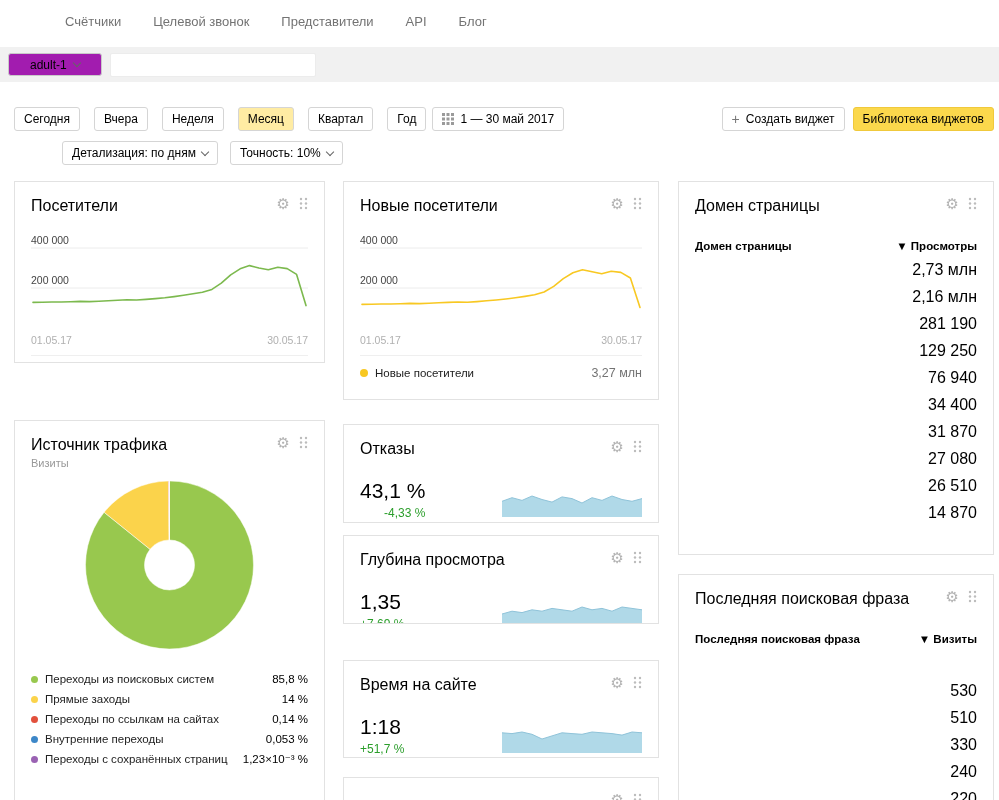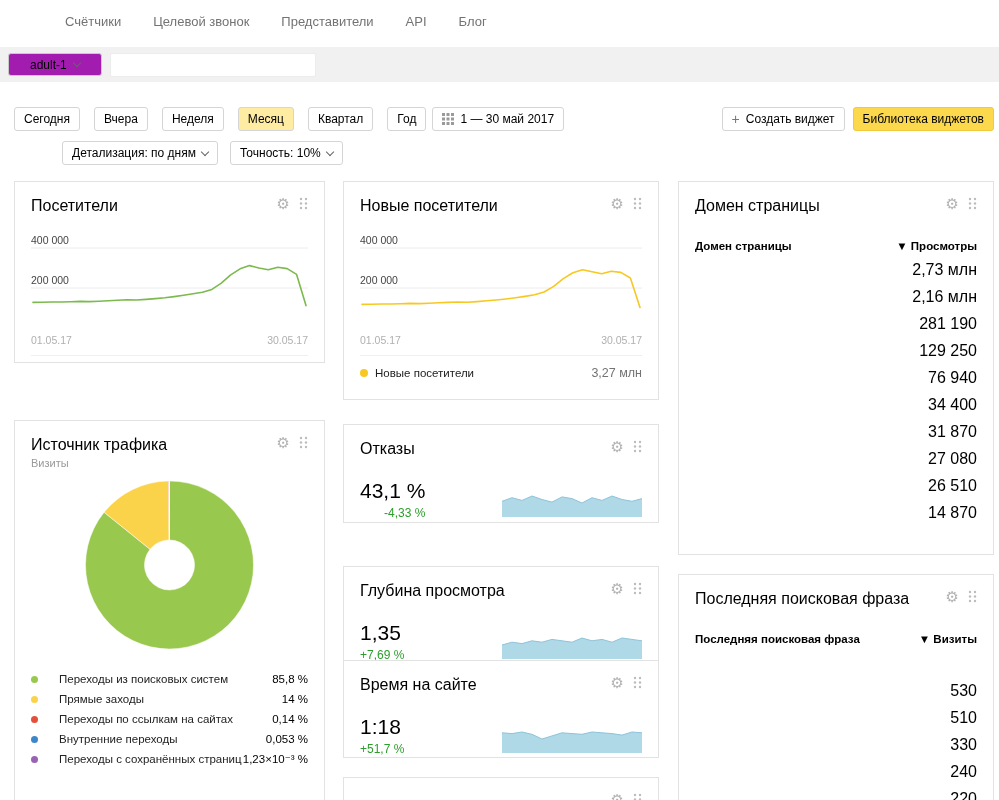--- a/index.html
+++ b/index.html
@@ -46,21 +46,21 @@
   .w-icons{display:flex;gap:9px;align-items:center;}
   .gear{font-size:15px;color:#b3b3b3;line-height:1;cursor:pointer;}
   .drag{cursor:grab;}
   .drag circle{fill:#bcbcbc;}
 
   #w-visitors{left:14px;top:181px;width:311px;height:182px;}
   #w-new-visitors{left:343px;top:181px;width:316px;height:219px;}
   #w-domain{left:678px;top:181px;width:316px;height:374px;}
   #w-traffic{left:14px;top:420px;width:311px;height:476px;}
   #w-bounce{left:343px;top:424px;width:316px;height:99px;}
-  #w-depth{left:343px;top:566px;width:316px;height:99px;}
+  #w-depth{left:343px;top:535px;width:316px;height:89px;}
   #w-time{left:343px;top:660px;width:316px;height:98px;}
   #w-partial{left:343px;top:777px;width:316px;height:60px;}
   #w-search-phrase{left:678px;top:574px;width:316px;height:260px;}
 
   
   .chart-area{margin-top:20px;height:96px;}
   .x-labels{display:flex;justify-content:space-between;font-size:10.5px;color:#b0b0b0;margin-top:2px;}
   .w-legend{display:flex;align-items:center;margin-top:9px;padding-top:10px;border-top:1px solid #efefef;}
   .dot{width:8px;height:8px;border-radius:50%;display:inline-block;flex:none;}
   .leg-label{font-size:11.5px;color:#222;margin-left:7px;}
@@ -78,21 +78,21 @@
   #w-search-phrase .t-body{margin-top:32px;}
   .t-row{display:flex;justify-content:space-between;align-items:center;height:27px;font-size:16px;cursor:pointer;}
   .t-val{color:#000;}
 
   
   .w-subtitle{font-size:11px;color:#999;margin-top:2px;}
   .donut{margin-top:8px;height:178px;}
   .pie-legend{margin-top:14px;}
   .leg-row{display:flex;align-items:center;height:20px;font-size:11.5px;}
   .leg-row .dot{width:7px;height:7px;}
-  .leg-row .lbl{margin-left:21px;color:#222;}
+  .leg-row .lbl{margin-left:7px;color:#222;}
   .leg-row .val{margin-left:auto;color:#000;}
 </style>
 </head>
 <body>
 
 <nav class="top-nav">
     <span class="nav-item">Счётчики</span>
     <span class="nav-item">Целевой звонок</span>
     <span class="nav-item">Представители</span>
     <span class="nav-item">API</span>

